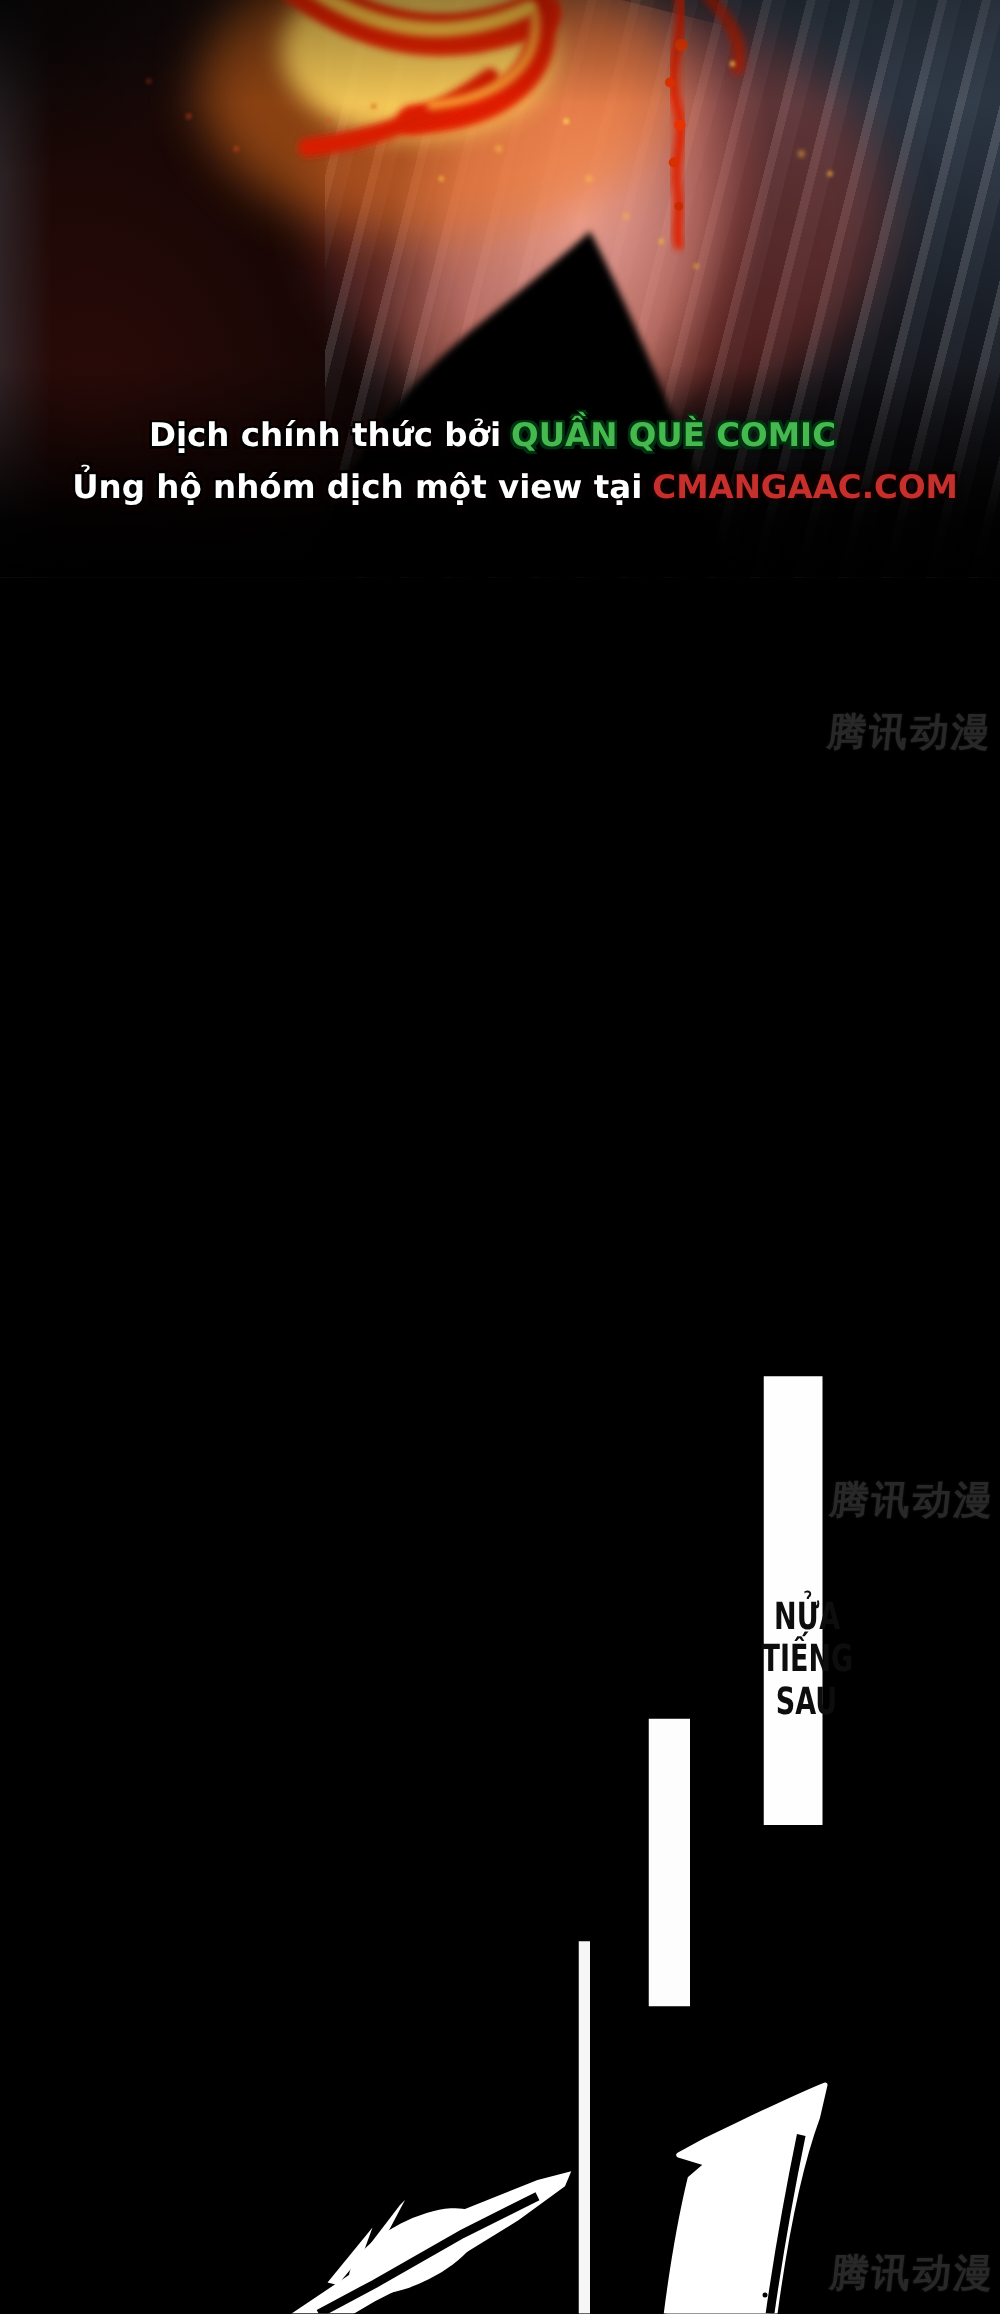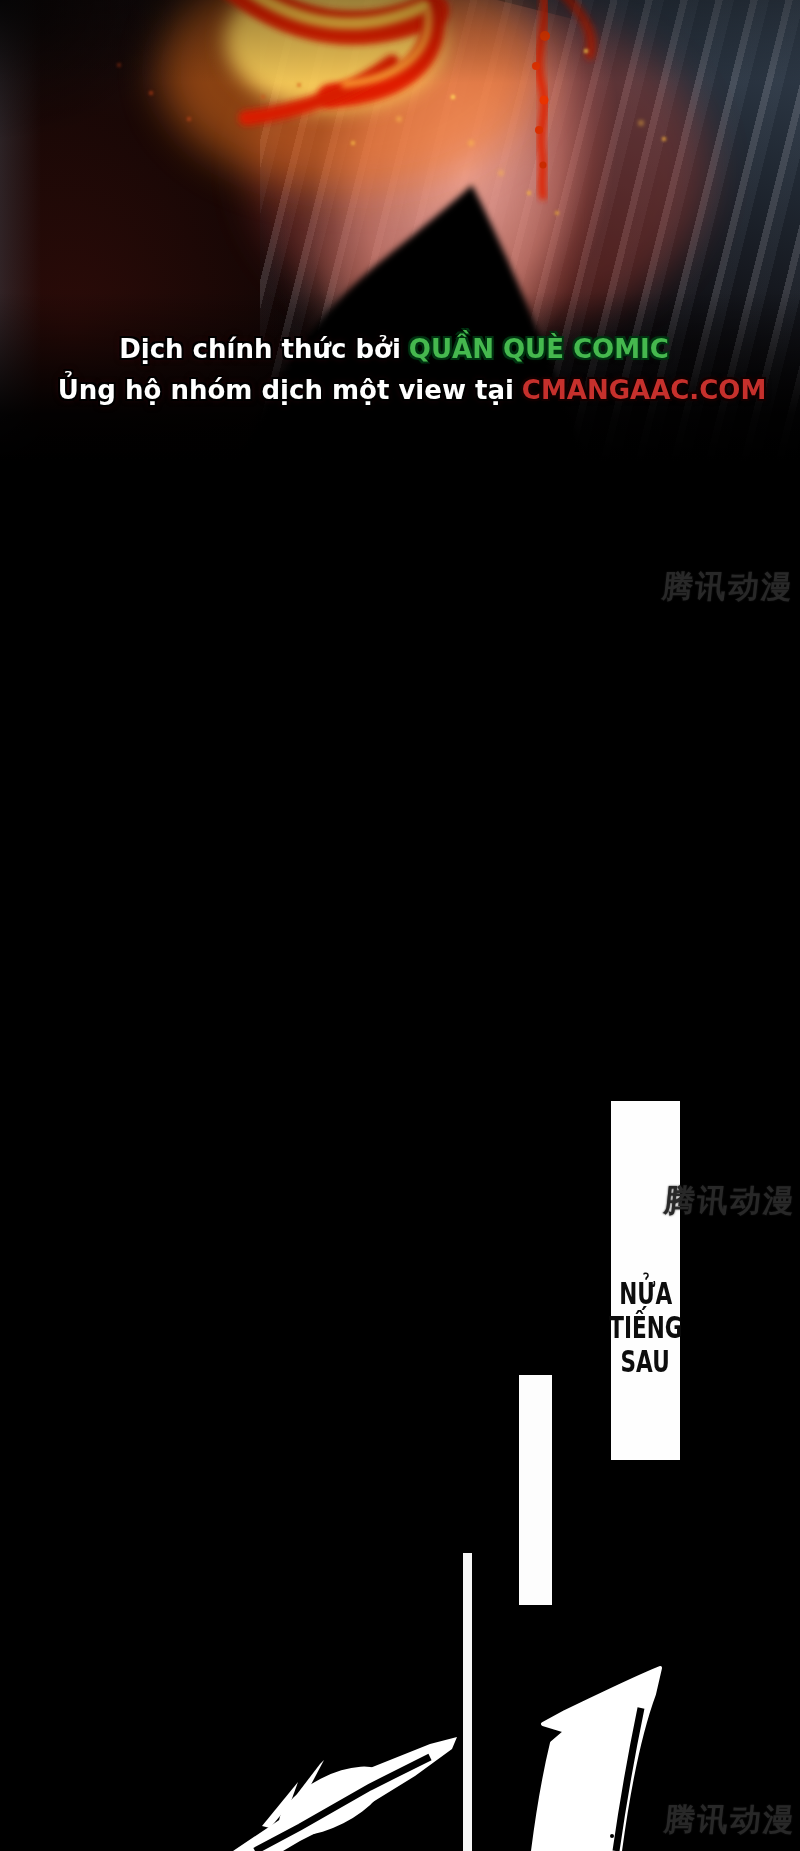--- a/index.html
+++ b/index.html
@@ -76,21 +76,21 @@
   .t-green{color:#45b84e;text-shadow:-2px -2px 0 #031,2px -2px 0 #031,-2px 2px 0 #031,2px 2px 0 #031,0 0 6px rgba(0,40,10,.8);margin-left:8px;}
   .t-red{color:#c6302c;text-shadow:-2px -2px 0 #100,2px -2px 0 #100,-2px 2px 0 #100,2px 2px 0 #100,0 0 6px rgba(40,0,5,.9);margin-left:8px;}
   .t-warn{color:#efe9ea;text-shadow:-2px -2px 0 #140206,2px -2px 0 #140206,-2px 2px 0 #140206,2px 2px 0 #140206,0 0 9px rgba(122,16,37,.95);}
   
   .wm{position:absolute;z-index:5;color:#282828;font-size:31px;font-weight:bold;
     letter-spacing:2px;transform:skewX(-6deg);text-shadow:0 0 2px #151515;line-height:1;}
   #wm1{left:662px;top:571px;}
   #wm2{left:664px;top:1185px;}
   #wm3{left:664px;top:1804px;}
   
-  .panel-tall{position:absolute;left:611px;top:1101px;width:69px;height:359px;background:#fefefe;z-index:2;}
+  .panel-tall{position:absolute;left:611px;top:1101px;width:47px;height:359px;background:#fefefe;z-index:2;}
   .caption{position:absolute;left:0;top:176px;width:69px;display:flex;flex-direction:column;
     align-items:center;color:#0d0d0d;font-weight:bold;font-size:30px;line-height:34px;}
   .caption div{transform:scaleX(.72);transform-origin:50% 50%;white-space:nowrap;}
   .bar-small{position:absolute;left:519px;top:1375px;width:33px;height:230px;background:#fdfdfd;z-index:2;}
   .vline{position:absolute;left:463px;top:1553px;width:9px;height:298px;background:#f6f6f6;z-index:2;}
   
   .art-svg{position:absolute;left:0;top:0;pointer-events:none;}
   #strokes{z-index:3;}
 </style>
 </head>

